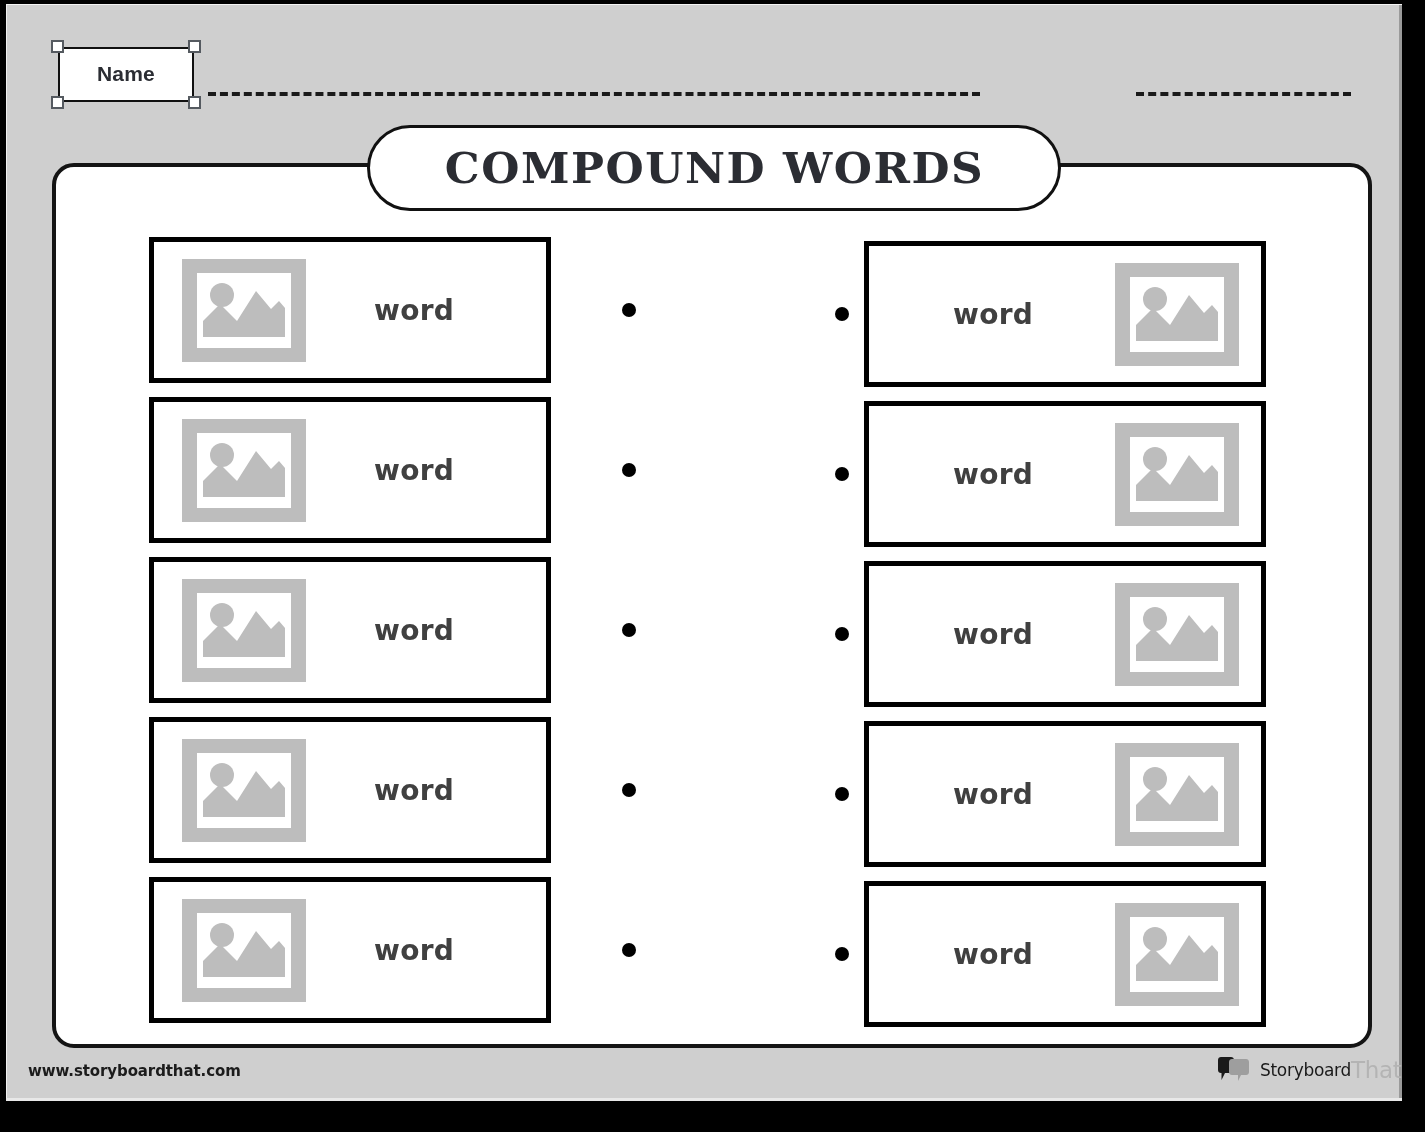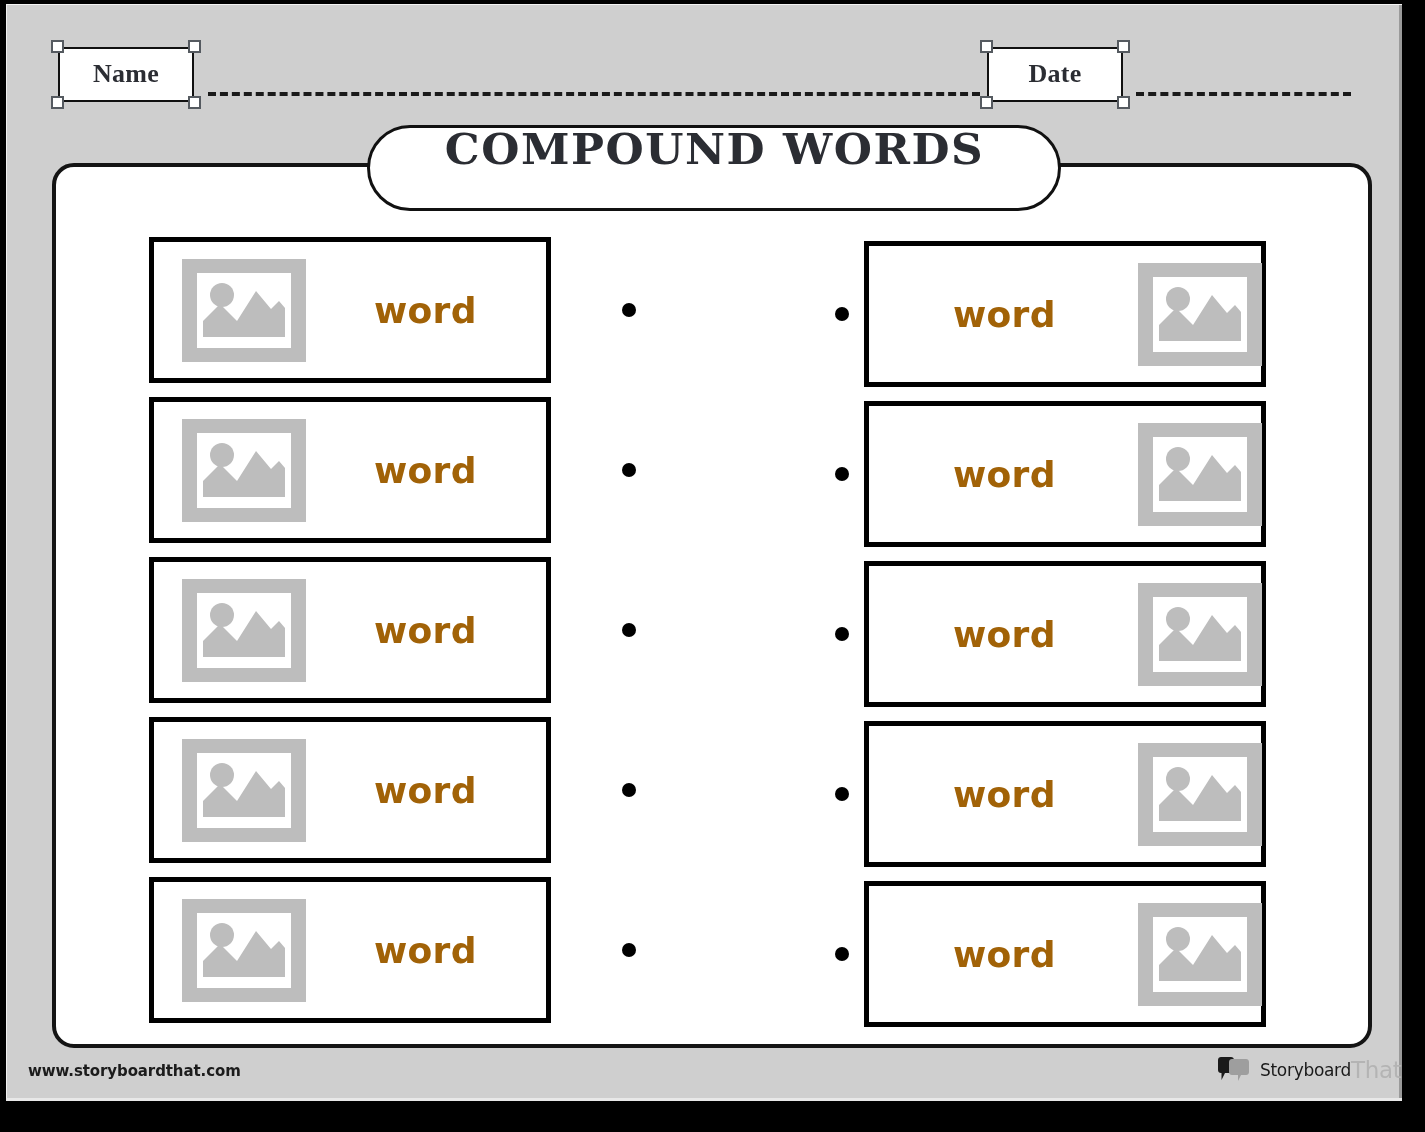--- a/index.html
+++ b/index.html
@@ -63,23 +63,23 @@
     width: 100%;
     height: 100%;
     background: #ffffff;
     border: 2px solid #111111;
     box-sizing: border-box;
     display: flex;
     align-items: center;
     justify-content: center;
   }
   .field-box .field-label {
-    font-family: Liberation Serif, serif;
+    font-family: Liberation Sans, sans-serif;
     font-weight: 700;
-    font-size: 26px;
+    font-size: 21px;
     color: #2b2d33;
     letter-spacing: 0.2px;
     line-height: 1;
     padding-bottom: 2px;
   }
   .handle {
     position: absolute;
     width: 13px;
     height: 13px;
     background: #ffffff;
@@ -106,21 +106,21 @@
     position: absolute;
     left: 367px;
     top: 125px;
     width: 694px;
     height: 86px;
     background: #ffffff;
     border: 3px solid #111111;
     border-radius: 48px;
     box-sizing: border-box;
     display: flex;
-    align-items: flex-start;
+    align-items: center;
     justify-content: center;
     z-index: 4;
   }
   #title-pill .title-text {
     font-family: "DejaVu Serif", serif;
     font-weight: 700;
     font-size: 43px;
     letter-spacing: 1.5px;
     color: #2b2d33;
     line-height: 1;
@@ -166,22 +166,22 @@
     box-sizing: border-box;
     display: flex;
     align-items: center;
   }
   .card.left  { left: 97px;  justify-content: flex-start; }
   .card.right { left: 812px; justify-content: flex-start; top: 4px; }
 
   .card-word {
     font-family: "DejaVu Sans", sans-serif;
     font-weight: 700;
-    font-size: 36px;
-    color: #a16207;
+    font-size: 28px;
+    color: #404040;
     letter-spacing: 0.3px;
   }
   .card.left .card-word  { margin-left: 68px; }
   .card.right .card-word { margin-left: 84px; }
 
   
   .ph {
     width: 124px;
     height: 103px;
     flex: none;
@@ -257,29 +257,20 @@
     <div class="field-box">
       <span class="field-label">Name</span>
     </div>
     <div class="handle tl"></div>
     <div class="handle tr"></div>
     <div class="handle bl"></div>
     <div class="handle br"></div>
   </div>
   <div class="dash-line" id="name-dash"></div>
 
-  <div class="field-block" id="date-block">
-    <div class="field-box">
-      <span class="field-label">Date</span>
-    </div>
-    <div class="handle tl"></div>
-    <div class="handle tr"></div>
-    <div class="handle bl"></div>
-    <div class="handle br"></div>
-  </div>
   <div class="dash-line" id="date-dash"></div>
 
   <div id="panel"></div>
 
   <div id="title-pill">
     <span class="title-text">COMPOUND WORDS</span>
   </div>
 
   <div id="grid">
 

